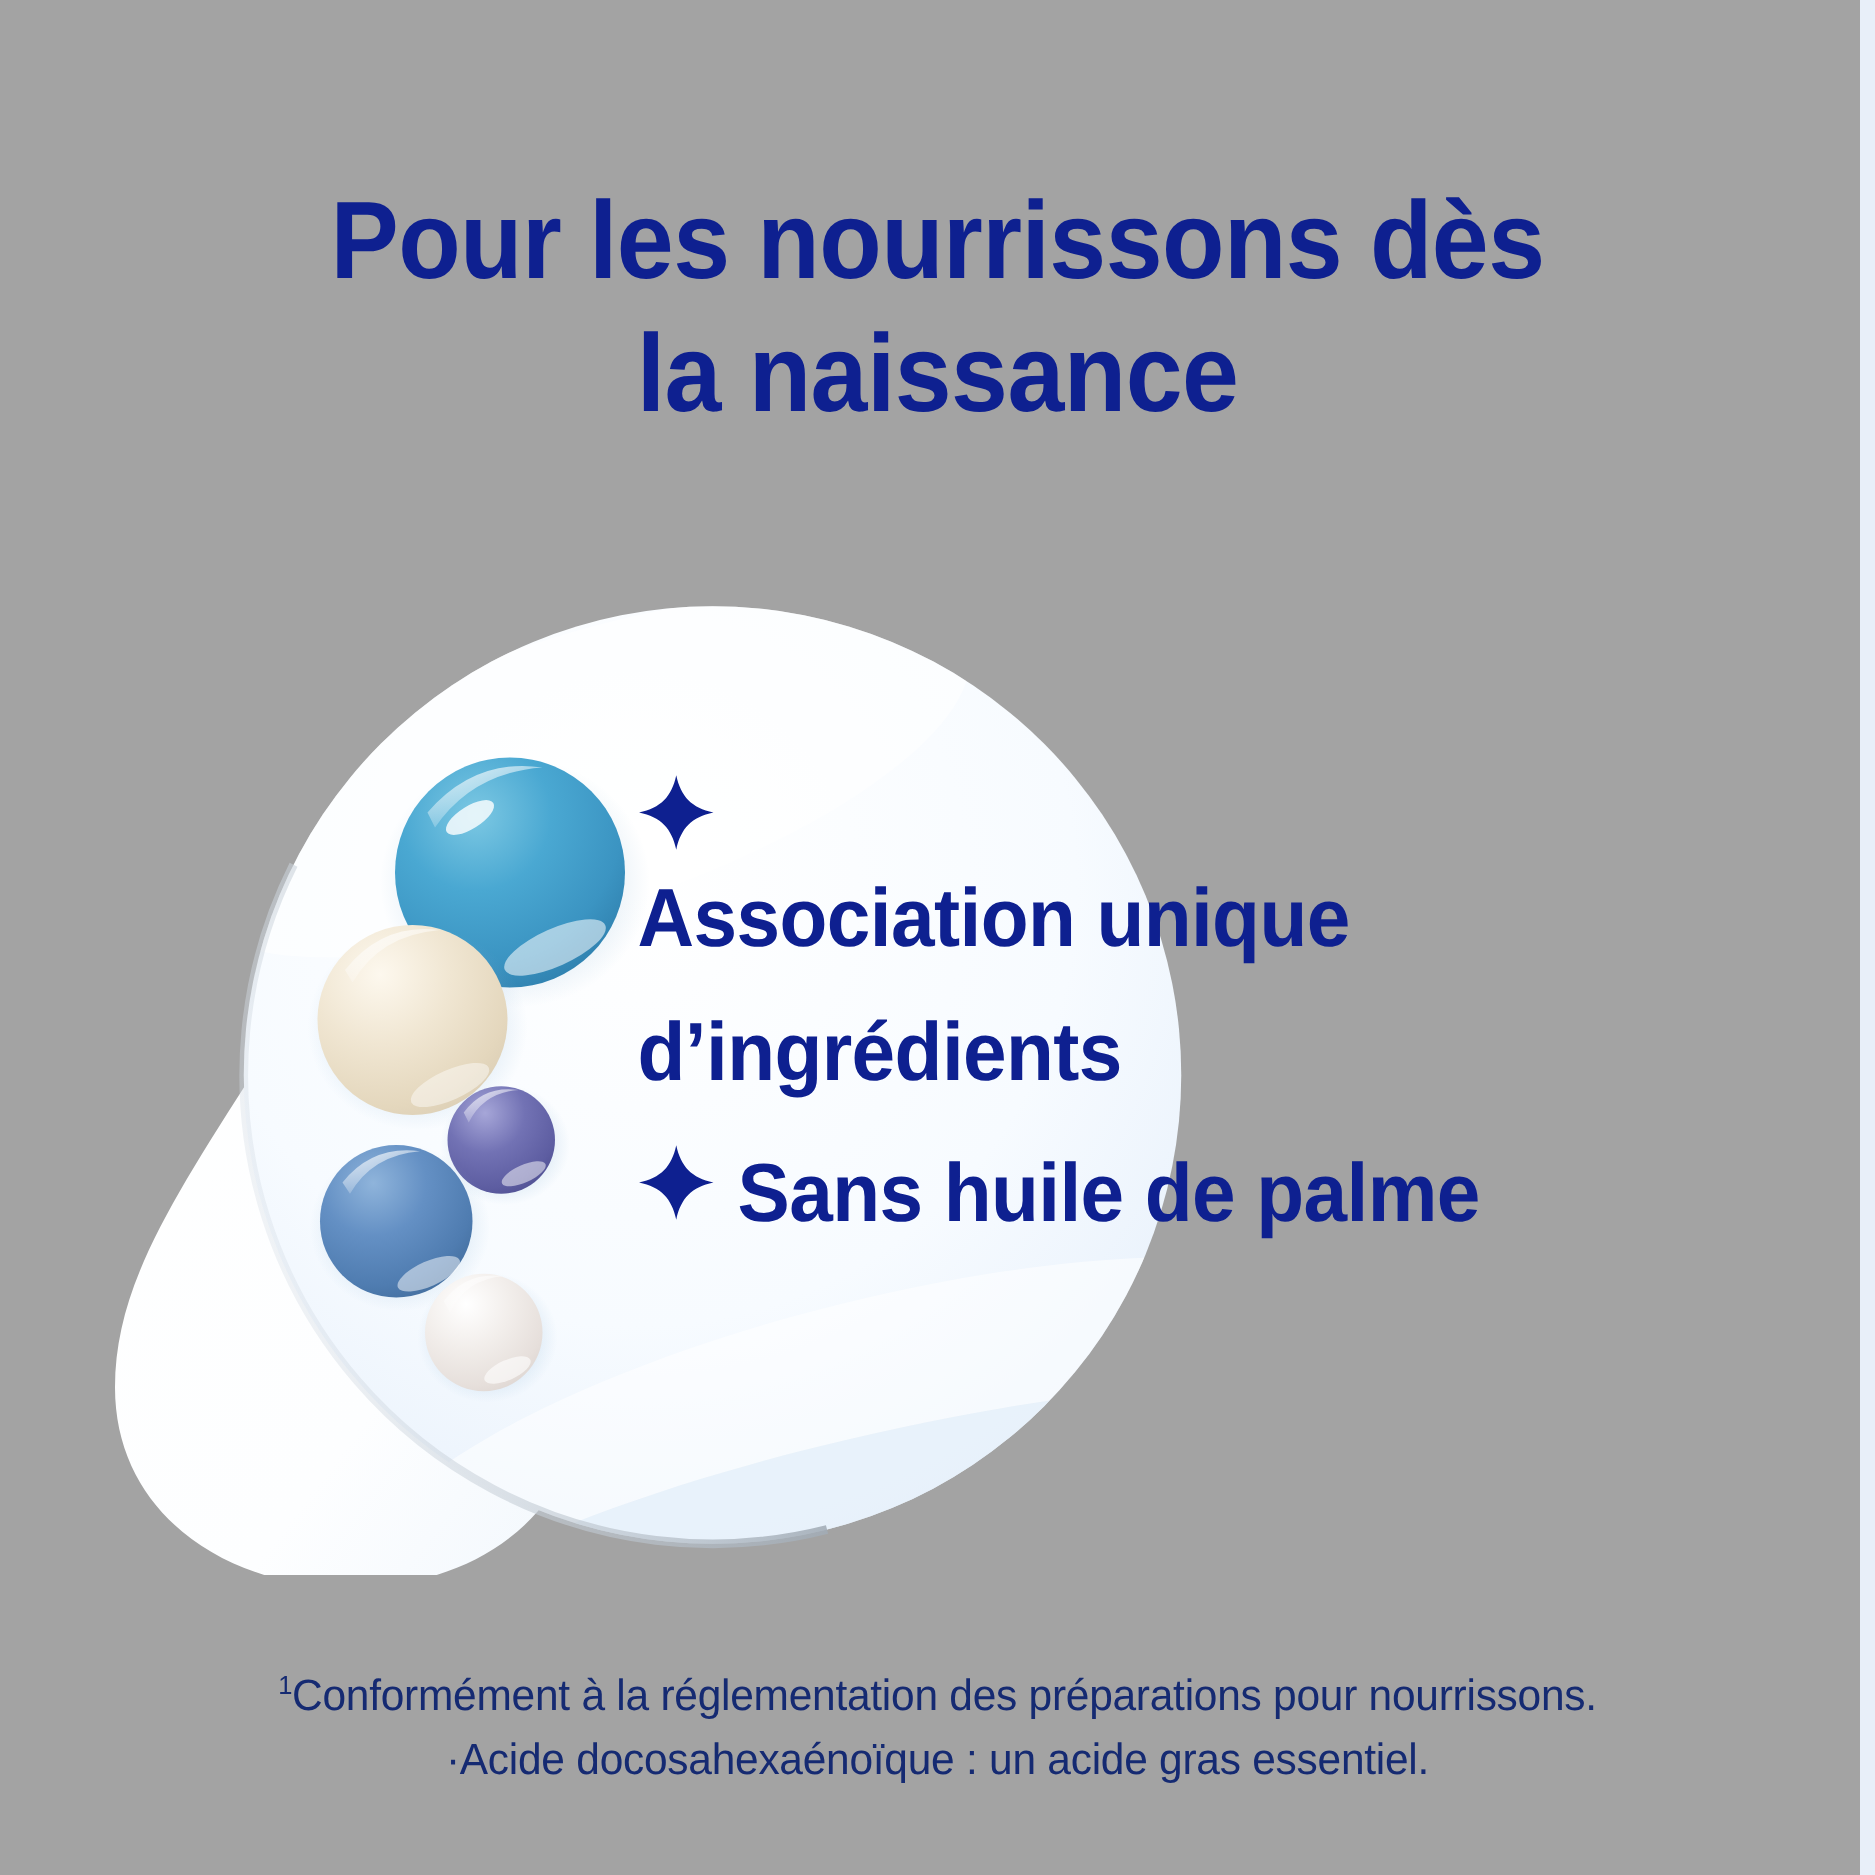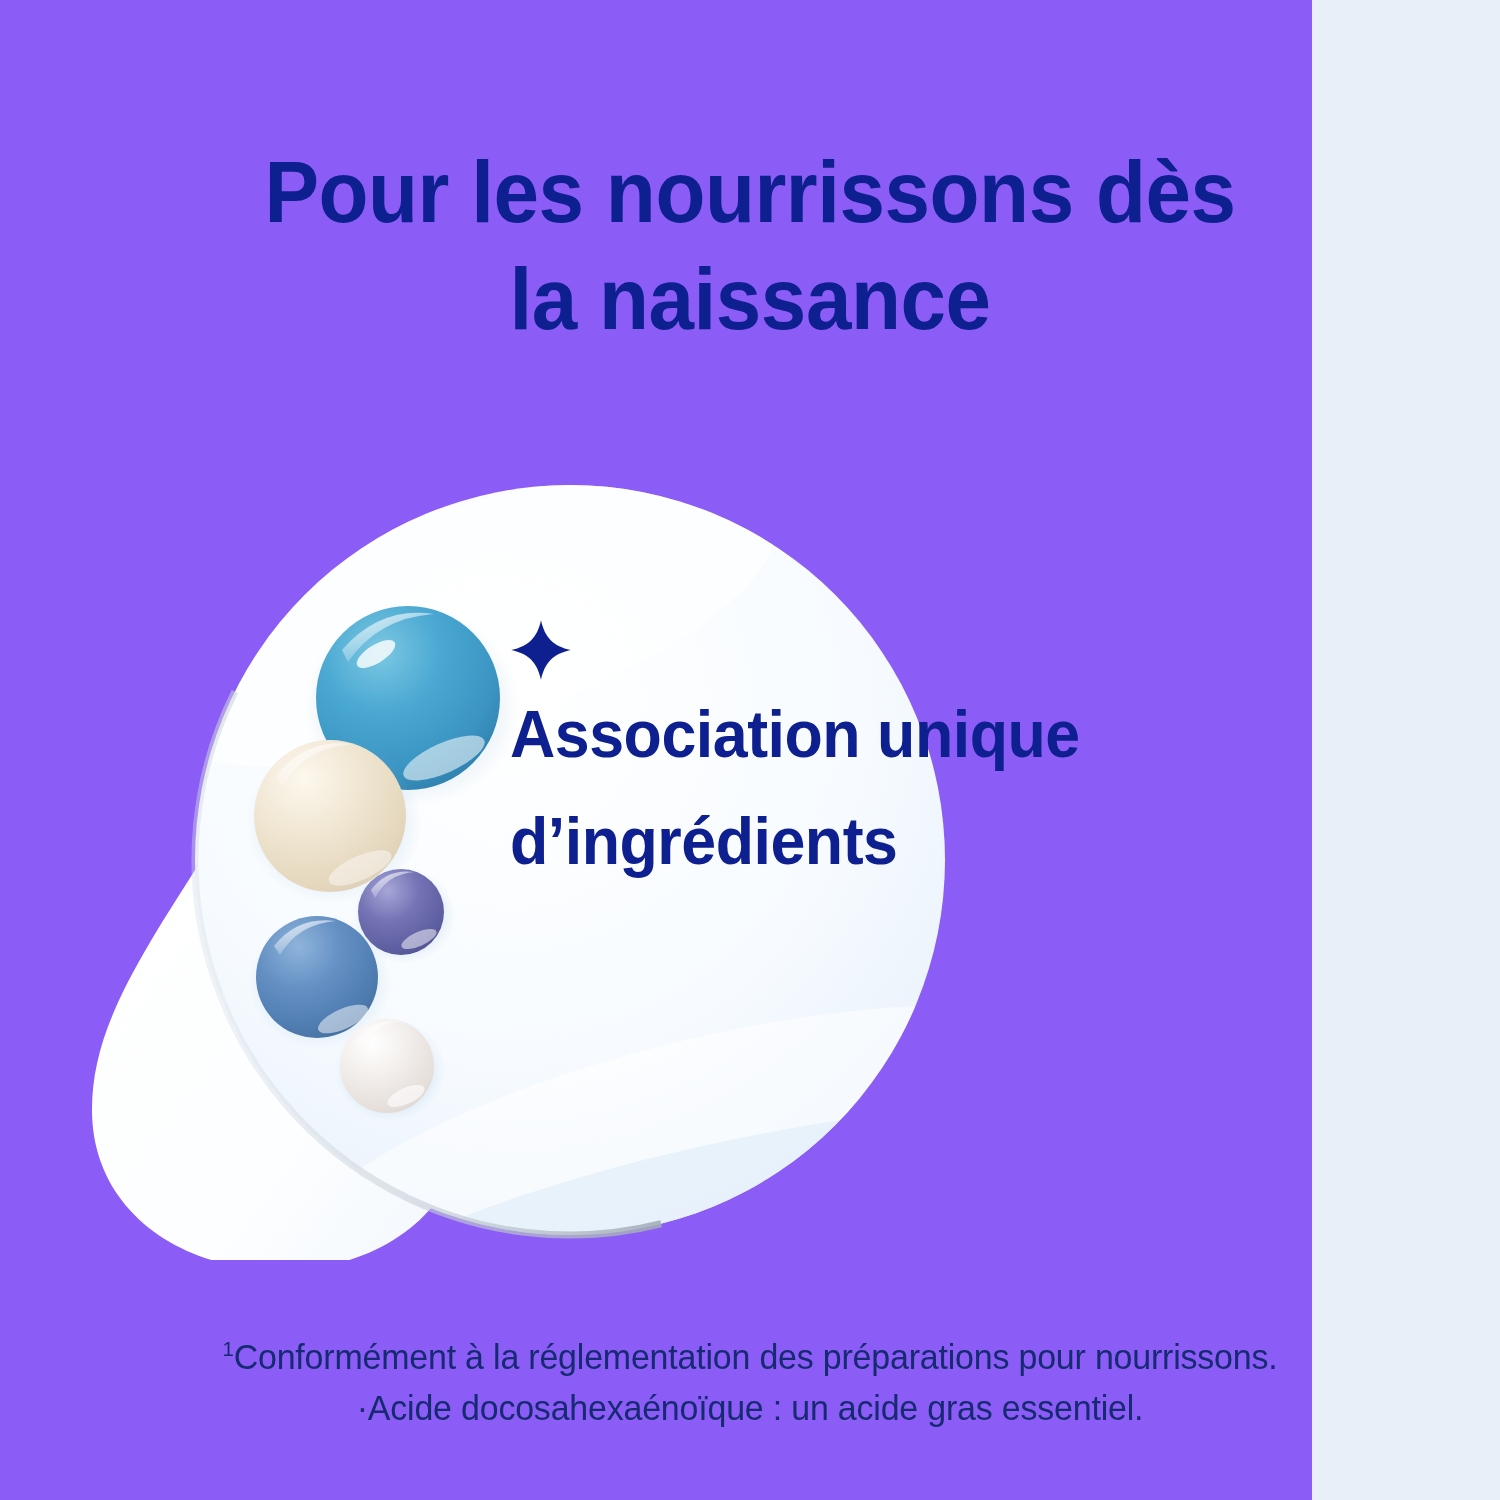--- a/index.html
+++ b/index.html
@@ -9,23 +9,23 @@
   }
   body {
     width: 1500px;
     height: 1500px;
     background: #e8eff9;
     font-family: "Liberation Sans", sans-serif;
     overflow: hidden;
   }
   .canvas {
     position: relative;
-    width: 1312px;
+    width: 1488px;
     height: 1500px;
-    background: #8b5cf6;
+    background: #a3a3a3;
     overflow: hidden;
   }
 
   
   .headline {
     position: absolute;
     left: 0;
     top: 138px;
     width: 1500px;
     text-align: center;
@@ -253,20 +253,28 @@
       <span class="star">
         <svg viewBox="0 0 100 100" xmlns="http://www.w3.org/2000/svg">
           <path d="M50 2 C56 30, 70 44, 98 50 C70 56, 56 70, 50 98 C44 70, 30 56, 2 50 C30 44, 44 30, 50 2 Z" fill="#0e2090"></path>
         </svg>
       </span>
       <span class="bullet-text">Association unique
 d’ingrédients</span>
     </div>
 
 
+    <div class="bullet-row">
+      <span class="star">
+        <svg viewBox="0 0 100 100" xmlns="http://www.w3.org/2000/svg">
+          <path d="M50 2 C56 30, 70 44, 98 50 C70 56, 56 70, 50 98 C44 70, 30 56, 2 50 C30 44, 44 30, 50 2 Z" fill="#0e2090"></path>
+        </svg>
+      </span>
+      <span class="bullet-text">Sans huile de palme</span>
+    </div>
 
   </div>
 
   <div class="footnote">
     <span class="fn-line"><sup>1</sup><span>Conformément à la réglementation des préparations pour nourrissons.</span></span>
     <span class="fn-line">·Acide docosahexaénoïque : un acide gras essentiel.</span>
   </div>
 
 </div>
 

